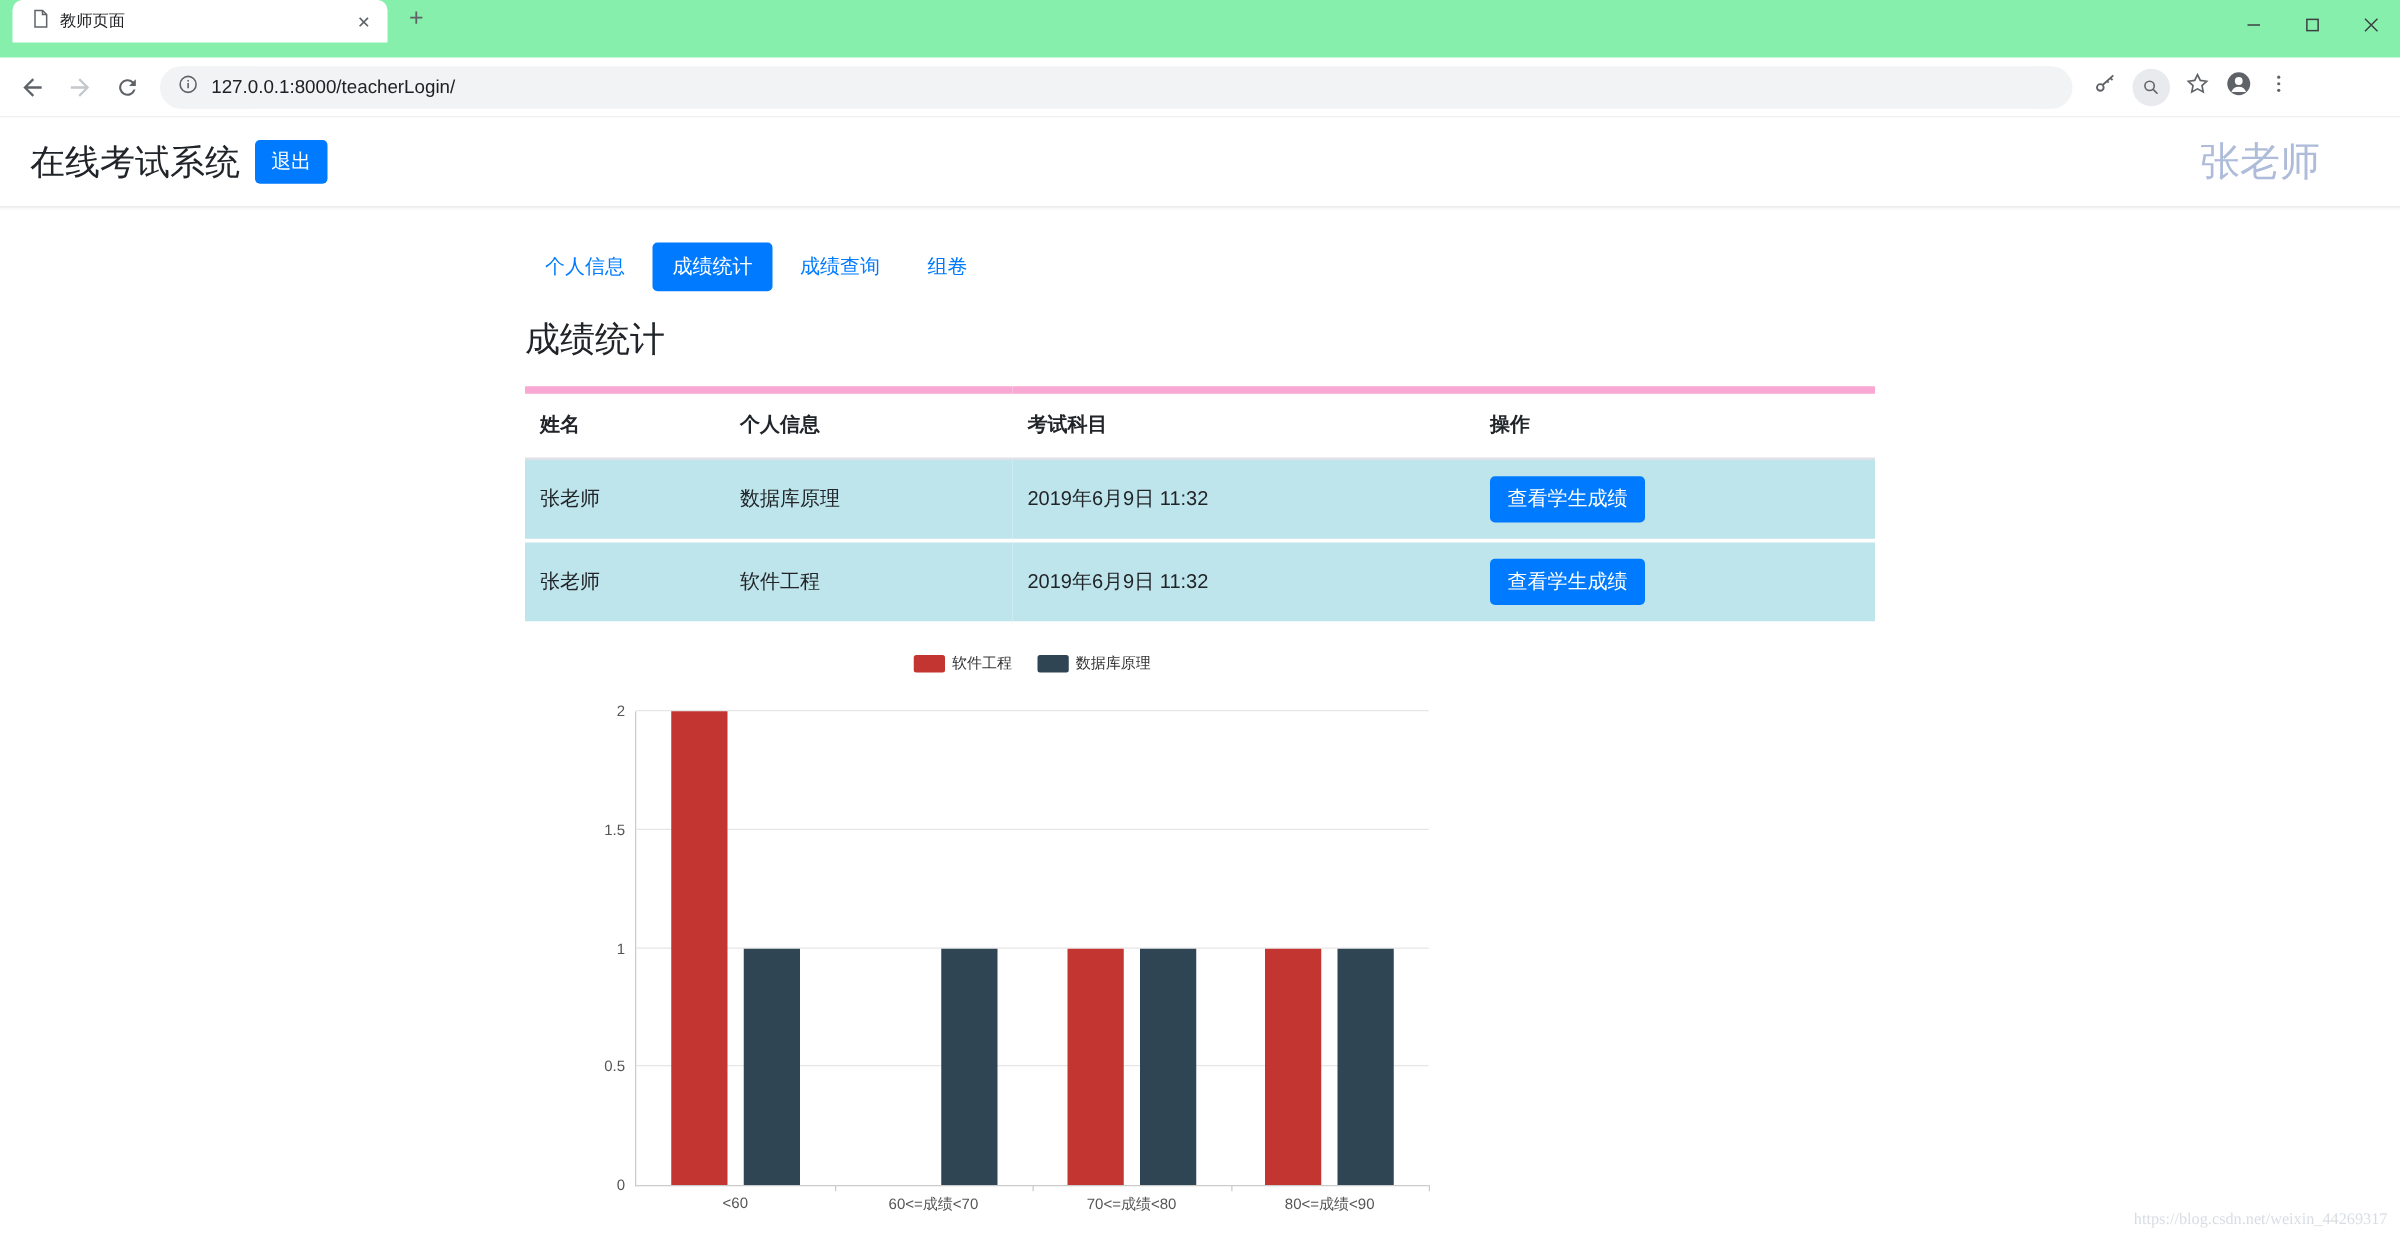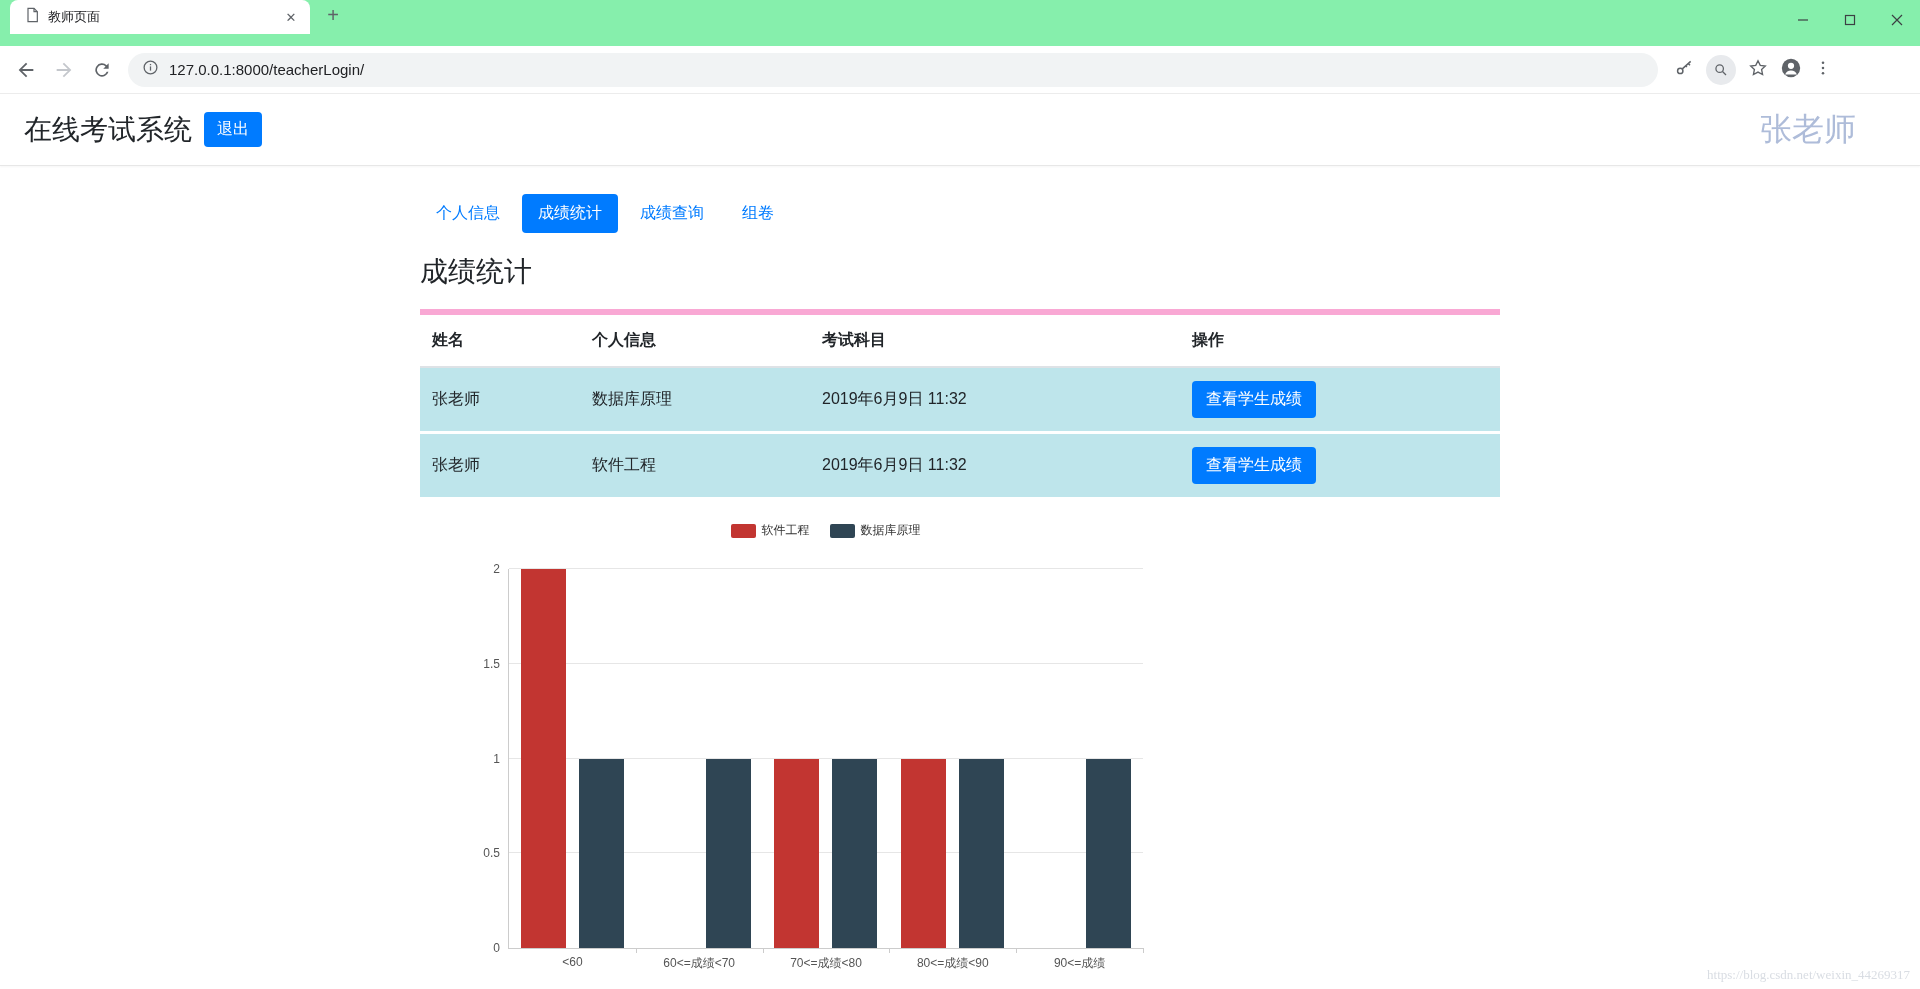--- a/index.html
+++ b/index.html
@@ -242,26 +242,19 @@
             </div>
             <div class="xlabel">70&lt;=成绩&lt;80</div>
           </div>
           <div class="cell">
             <div class="bars">
               <div class="bar" style="background: rgb(194, 53, 49); height: 50%;"></div>
               <div class="bar" style="background: rgb(47, 69, 84); height: 50%;"></div>
             </div>
             <div class="xlabel">80&lt;=成绩&lt;90</div>
           </div>
-          <div class="cell">
-            <div class="bars">
-              <div class="bar" style="background: rgb(194, 53, 49); height: 0%;"></div>
-              <div class="bar" style="background: rgb(47, 69, 84); height: 50%;"></div>
-            </div>
-            <div class="xlabel">90&lt;=成绩</div>
-          </div>
         </div>
     </div>
   </div>
 
 </div>
 
 <div class="watermark">https://blog.csdn.net/weixin_44269317</div>
 
 </body></html>

